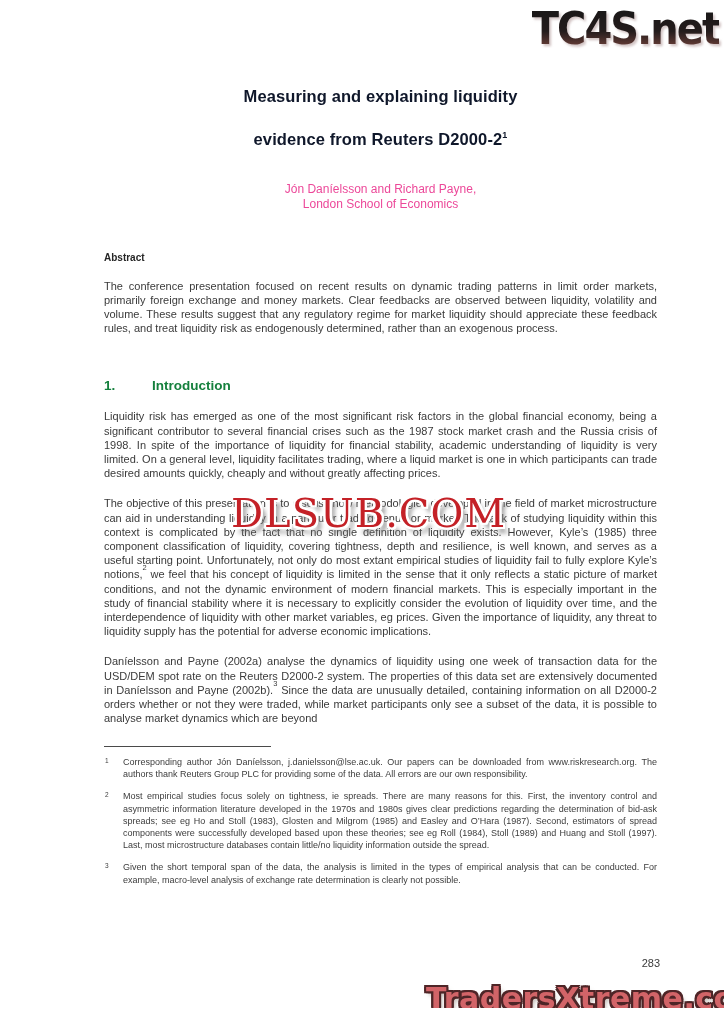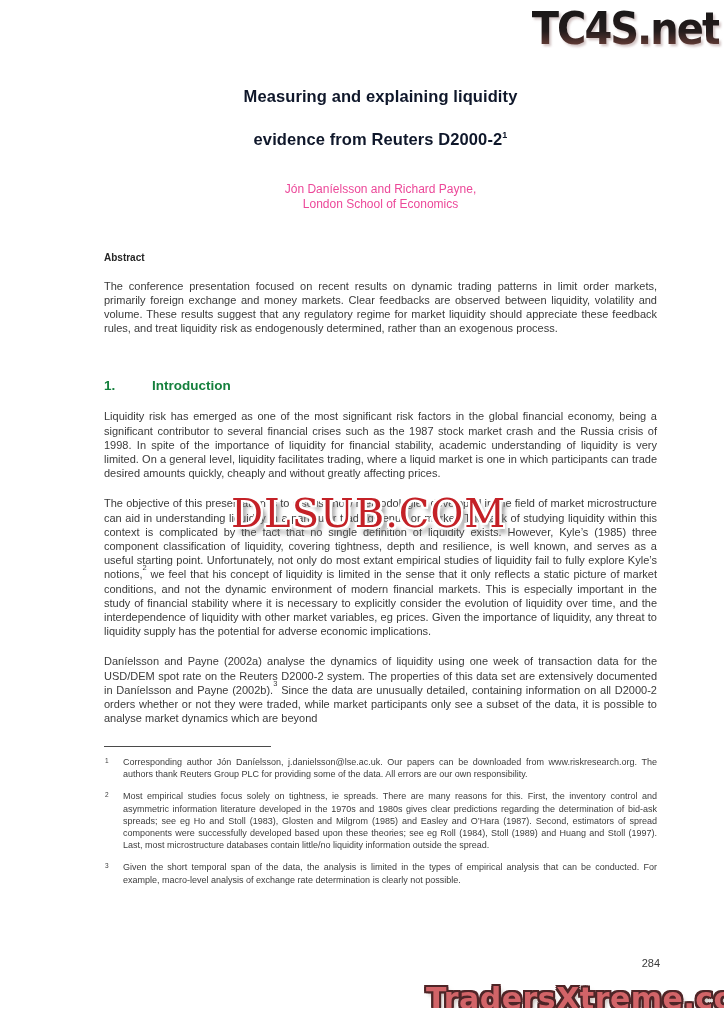--- a/index.html
+++ b/index.html
@@ -114,19 +114,19 @@
       <span class="fn-num">2</span>
       <span>Most empirical studies focus solely on tightness, ie spreads. There are many reasons for this. First, the inventory control and asymmetric information literature developed in the 1970s and 1980s gives clear predictions regarding the determination of bid-ask spreads; see eg Ho and Stoll (1983), Glosten and Milgrom (1985) and Easley and O’Hara (1987). Second, estimators of spread components were successfully developed based upon these theories; see eg Roll (1984), Stoll (1989) and Huang and Stoll (1997). Last, most microstructure databases contain little/no liquidity information outside the spread.</span>
     </div>
 
     <div class="fn">
       <span class="fn-num">3</span>
       <span>Given the short temporal span of the data, the analysis is limited in the types of empirical analysis that can be conducted. For example, macro-level analysis of exchange rate determination is clearly not possible.</span>
     </div>
   </div>
 
-  <div class="page-num">284</div>
+  <div class="page-num">283</div>
 
   <div class="wm-dlsub">DLSUB.COM</div>
 
   <div class="wm-traders">TradersXtreme.com</div>
 
 </div>
 
 </body></html>

